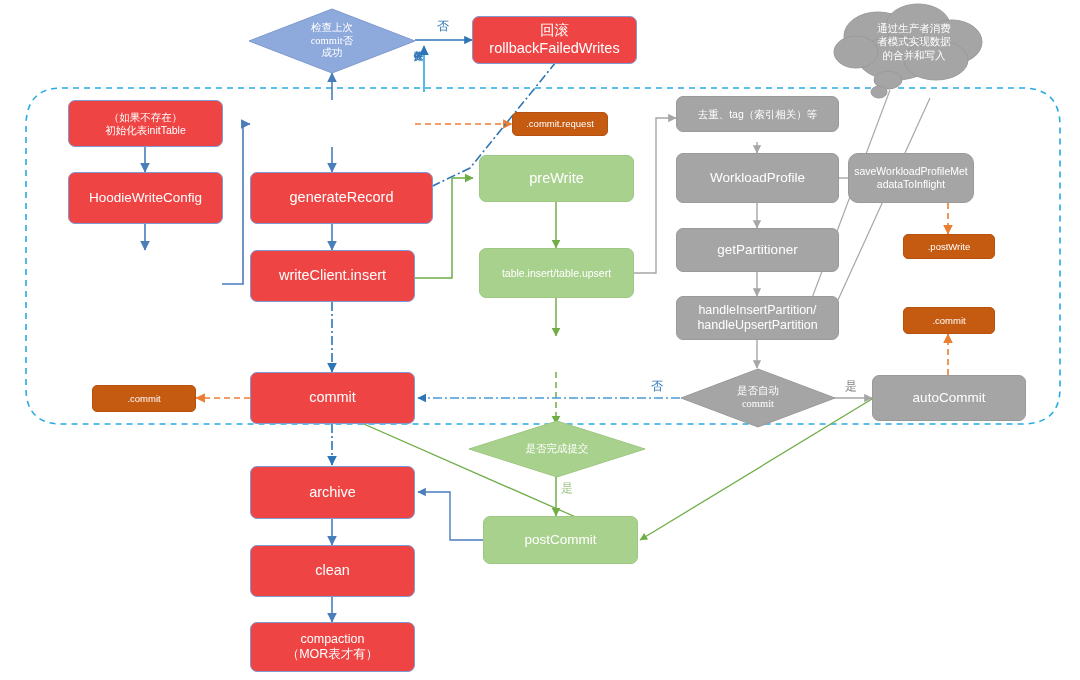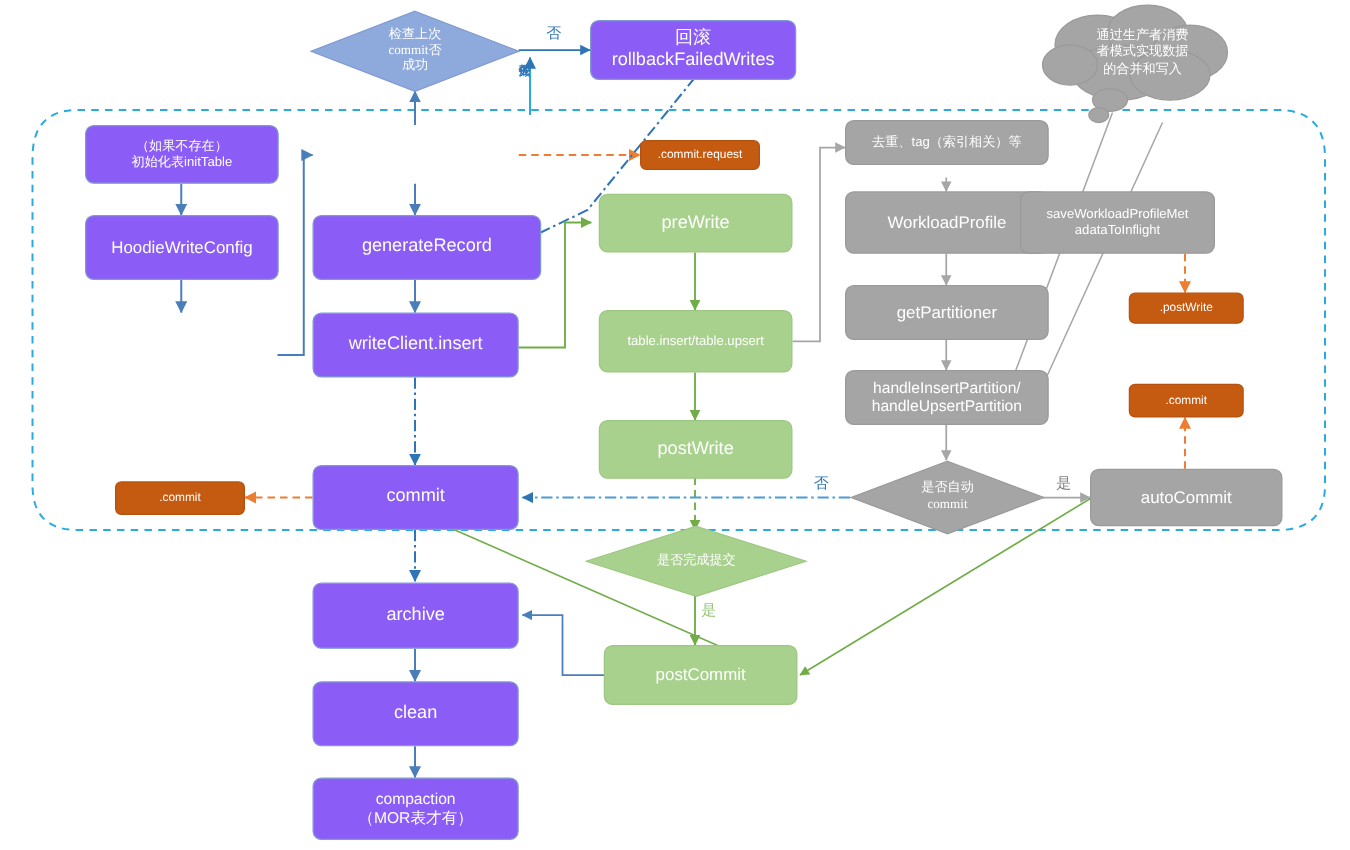--- a/index.html
+++ b/index.html
@@ -3,21 +3,21 @@
 <meta charset="utf-8">
 <style>
   html,body{margin:0;padding:0;background:#ffffff;}
   body{font-family:"Liberation Sans","DejaVu Sans",sans-serif;}
   #stage{position:relative;width:1080px;height:680px;background:#fff;overflow:hidden;}
   svg#wires{position:absolute;left:0;top:0;width:1080px;height:680px;pointer-events:none;}
 
   .node{position:absolute;box-sizing:border-box;display:flex;align-items:center;
         justify-content:center;text-align:center;color:#ffffff;line-height:1.22;
         border-radius:7px;border:1px solid rgba(0,0,0,.10);}
-  .blue{background:#8b5cf6;border:1px solid #7f9ad0;}
+  .blue{background:#ef4444;border:1px solid #7f9ad0;}
   .green{background:#A9D18E;border:1px solid #9dc782;}
   .gray{background:#A5A5A5;border:1px solid #9a9a9a;}
   .orange{background:#C55A11;border:1px solid #b55210;border-radius:5px;}
 
   .fs15{font-size:14.5px;}
   .fs14{font-size:13.5px;}
   .fs13{font-size:12.5px;}
   .fs11{font-size:10.5px;}
   .fs10{font-size:9.5px;}
 
@@ -205,41 +205,38 @@
     <span style="white-space:pre-line;">compaction
 （MOR表才有）</span>
   </div>
 
   <div class="node green fs15" style="left:479px;top:155px;width:155px;height:47px;">
     <span>preWrite</span>
   </div>
   <div class="node green fs11" style="left:479px;top:248px;width:155px;height:50px;">
     <span>table.insert/table.upsert</span>
   </div>
-  <div class="node green fs15" style="left:479px;top:336px;width:155px;height:47px;">
-    <span>postWrite</span>
-  </div>
   <div class="node green fs14" style="left:483px;top:516px;width:155px;height:48px;">
     <span>postCommit</span>
   </div>
 
   <div class="node gray fs11" style="left:676px;top:96px;width:163px;height:36px;">
     <span>去重、tag（索引相关）等</span>
   </div>
   <div class="node gray fs14" style="left:676px;top:153px;width:163px;height:50px;">
     <span>WorkloadProfile</span>
   </div>
   <div class="node gray fs14" style="left:676px;top:228px;width:163px;height:44px;">
     <span>getPartitioner</span>
   </div>
   <div class="node gray fs13" style="left:676px;top:296px;width:163px;height:44px;">
     <span style="white-space:pre-line;">handleInsertPartition/
 handleUpsertPartition</span>
   </div>
-  <div class="node gray fs11" style="left:816px;top:153px;width:156px;height:50px;">
+  <div class="node gray fs11" style="left:848px;top:153px;width:126px;height:50px;border-radius:10px;">
     <span style="white-space:pre-line;">saveWorkloadProfileMet
 adataToInflight</span>
   </div>
   <div class="node gray fs14" style="left:872px;top:375px;width:154px;height:46px;">
     <span>autoCommit</span>
   </div>
 
   <div class="node orange fs10" style="left:512px;top:112px;width:96px;height:24px;">
     <span>.commit.request</span>
   </div>

